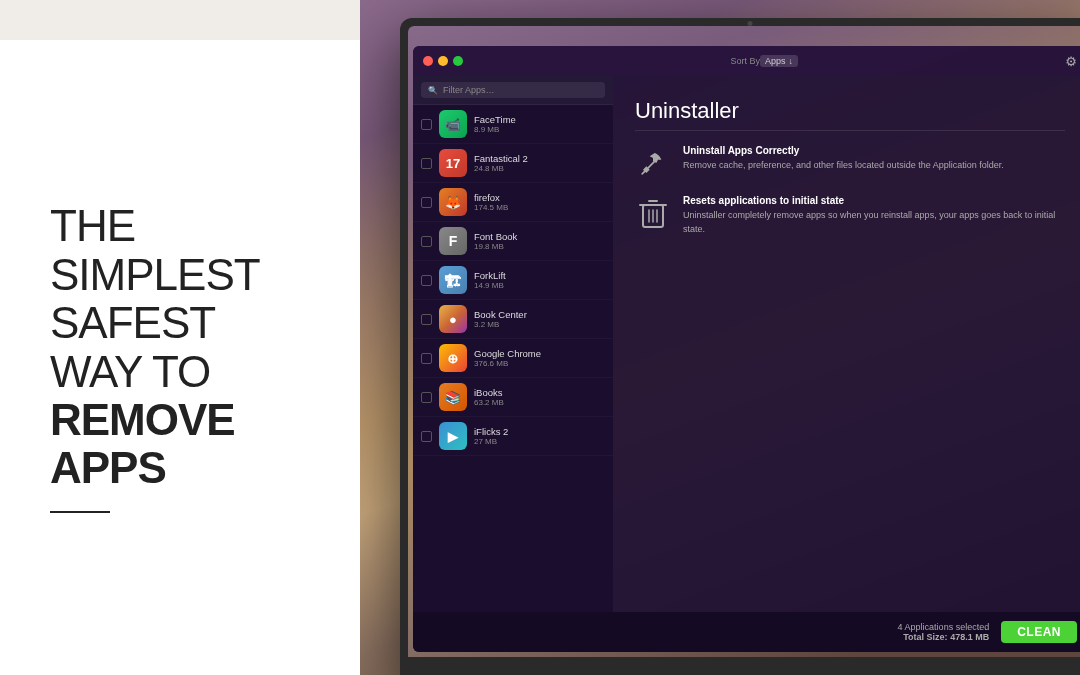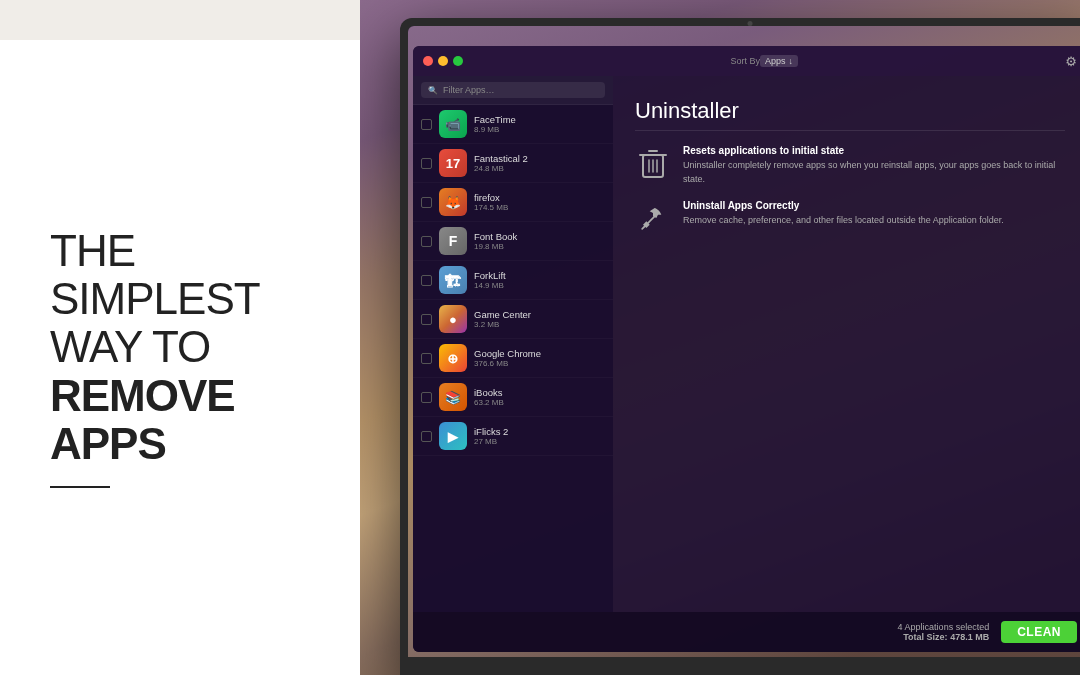--- a/index.html
+++ b/index.html
@@ -406,20 +406,21 @@
       height: 32px;
     }
   </style>
 </head>
 <body>
 
 <div class="left-panel">
   <div class="tagline">
     <span class="thin-line">THE</span>
     <span class="thin-line">SIMPLEST</span>
+    <span class="thin-line">SAFEST</span>
     <span class="thin-line">WAY TO</span>
     <span class="bold-line">REMOVE</span>
     <span class="bold-line">APPS</span>
   </div>
   <div class="divider-line"></div>
 </div>
 
 <div class="right-panel">
   <div class="bg-landscape"></div>
 
@@ -496,21 +497,21 @@
       <div class="app-icon-placeholder" style="background: linear-gradient(135deg, #5a9fd4, #4a80b0); font-size:13px; color:#fff; font-weight:bold;">🏗</div>
       <div class="app-info">
         <div class="app-name">ForkLift</div>
         <div class="app-size">14.9 MB</div>
       </div>
     </div>
                 <div class="app-item">
       <div class="app-checkbox "></div>
       <div class="app-icon-placeholder" style="background: linear-gradient(135deg, #e8b44a, #cc6633, #9933aa); font-size:13px; color:#fff; font-weight:bold;">●</div>
       <div class="app-info">
-        <div class="app-name">Game Center</div>
+        <div class="app-name">Book Center</div>
         <div class="app-size">3.2 MB</div>
       </div>
     </div>
                 <div class="app-item">
       <div class="app-checkbox "></div>
       <div class="app-icon-placeholder" style="background: linear-gradient(135deg, #fbbc04, #ea4335); font-size:13px; color:#fff; font-weight:bold;">⊕</div>
       <div class="app-info">
         <div class="app-name">Google Chrome</div>
         <div class="app-size">376.6 MB</div>
       </div>
@@ -531,52 +532,52 @@
         <div class="app-size">27 MB</div>
       </div>
     </div>
               </div>
           </div>
 
           <div class="detail-panel">
             <div class="detail-title">Uninstaller</div>
 
             <div class="feature-divider"></div>
+
+            <div class="feature-item">
+              <div class="feature-icon">
+                <svg class="wrench-icon-svg" viewBox="0 0 36 36" fill="none">
+                  <path d="M8 28L22 14" stroke="#aaa" stroke-width="2" stroke-linecap="round"></path>
+                  <path d="M20 6 C20 6 26 8 28 14 L24 14 L22 18 L18 16 L18 12 L14 10 Z" fill="#aaa"></path>
+                  <path d="M6 26 L10 30 L14 26 L10 22 Z" fill="#aaa"></path>
+                  <line x1="5" y1="31" x2="11" y2="25" stroke="#aaa" stroke-width="2" stroke-linecap="round"></line>
+                </svg>
+              </div>
+              <div class="feature-text-area">
+                <div class="feature-title">Uninstall Apps Correctly</div>
+                <div class="feature-desc">Remove cache, preference, and other files located outside the Application folder.</div>
+              </div>
+            </div>
 
             <div class="feature-item">
               <div class="feature-icon">
                 <svg class="trash-icon-svg" viewBox="0 0 28 32" fill="none">
                   <rect x="4" y="8" width="20" height="22" rx="2" stroke="#aaa" stroke-width="2"></rect>
                   <path d="M1 8H27" stroke="#aaa" stroke-width="2" stroke-linecap="round"></path>
                   <path d="M10 4H18" stroke="#aaa" stroke-width="2" stroke-linecap="round"></path>
                   <line x1="10" y1="13" x2="10" y2="25" stroke="#aaa" stroke-width="1.5" stroke-linecap="round"></line>
                   <line x1="14" y1="13" x2="14" y2="25" stroke="#aaa" stroke-width="1.5" stroke-linecap="round"></line>
                   <line x1="18" y1="13" x2="18" y2="25" stroke="#aaa" stroke-width="1.5" stroke-linecap="round"></line>
                 </svg>
               </div>
               <div class="feature-text-area">
                 <div class="feature-title">Resets applications to initial state</div>
                 <div class="feature-desc">Uninstaller completely remove apps so when you reinstall apps, your apps goes back to initial state.</div>
               </div>
             </div>
-
-            <div class="feature-item">
-              <div class="feature-icon">
-                <svg class="wrench-icon-svg" viewBox="0 0 36 36" fill="none">
-                  <path d="M8 28L22 14" stroke="#aaa" stroke-width="2" stroke-linecap="round"></path>
-                  <path d="M20 6 C20 6 26 8 28 14 L24 14 L22 18 L18 16 L18 12 L14 10 Z" fill="#aaa"></path>
-                  <path d="M6 26 L10 30 L14 26 L10 22 Z" fill="#aaa"></path>
-                  <line x1="5" y1="31" x2="11" y2="25" stroke="#aaa" stroke-width="2" stroke-linecap="round"></line>
-                </svg>
-              </div>
-              <div class="feature-text-area">
-                <div class="feature-title">Uninstall Apps Correctly</div>
-                <div class="feature-desc">Remove cache, preference, and other files located outside the Application folder.</div>
-              </div>
-            </div>
           </div>
         </div>
 
         <div class="bottom-bar">
           <div class="selection-info">
             <div class="selection-count">4 Applications selected</div>
             <div class="selection-size">
               <span>Total Size:</span>
               <span>478.1 MB</span>
             </div>

